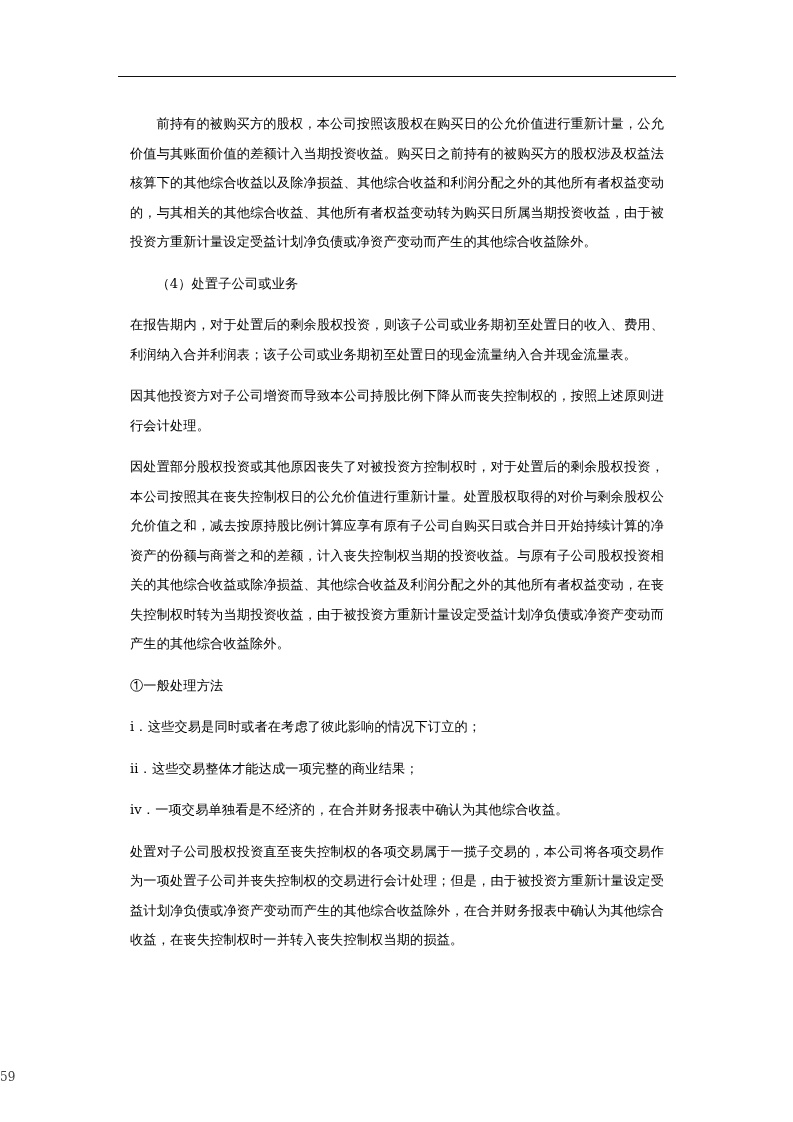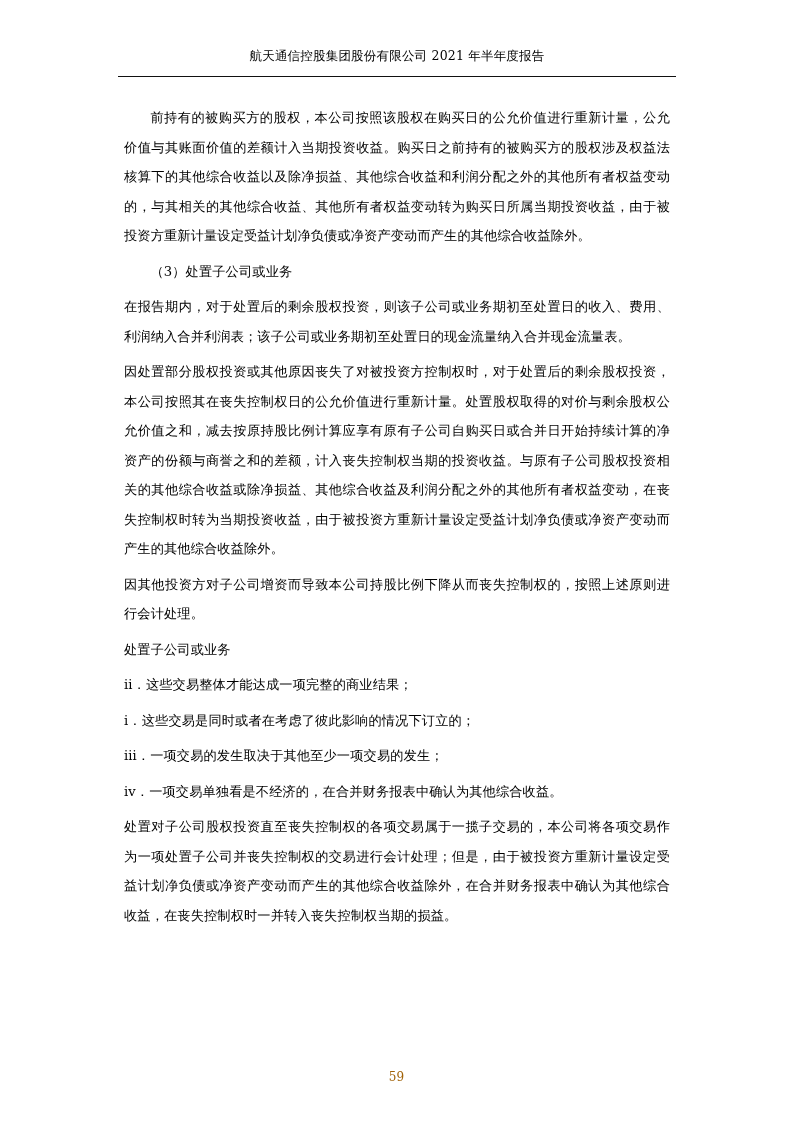--- a/index.html
+++ b/index.html
@@ -42,53 +42,50 @@
     top: 97px;
     left: 118px;
     width: 558px;
   }
   .para {
     font-size: 13.2px;
     line-height: 29.5px;
     color: #000;
     text-align: justify;
     text-justify: inter-ideograph;
-    margin: 6px;
+    margin: 12px;
     letter-spacing: 0.15px;
   }
   .indent {
     text-indent: 2em;
   }
   .footer {
     position: absolute;
     top: 1070px;
     left: 0;
     width: 793px;
-    text-align: center;
     font-size: 12px;
-    color: #a16207;
+    color: #404040;
   }
 </style>
 </head>
 <body>
 
 <div class="page">
 
-  <div class="header">航天通信控股集团股份有限公司 2021 年半年度报告</div>
   <div class="header-rule"></div>
 
   <div class="content">
     <p class="para indent">前持有的被购买方的股权，本公司按照该股权在购买日的公允价值进行重新计量，公允价值与其账面价值的差额计入当期投资收益。购买日之前持有的被购买方的股权涉及权益法核算下的其他综合收益以及除净损益、其他综合收益和利润分配之外的其他所有者权益变动的，与其相关的其他综合收益、其他所有者权益变动转为购买日所属当期投资收益，由于被投资方重新计量设定受益计划净负债或净资产变动而产生的其他综合收益除外。</p>
-    <p class="para indent">（3）处置子公司或业务</p>
+    <p class="para indent">（4）处置子公司或业务</p>
     <p class="para">在报告期内，对于处置后的剩余股权投资，则该子公司或业务期初至处置日的收入、费用、利润纳入合并利润表；该子公司或业务期初至处置日的现金流量纳入合并现金流量表。</p>
+    <p class="para">因其他投资方对子公司增资而导致本公司持股比例下降从而丧失控制权的，按照上述原则进行会计处理。</p>
     <p class="para">因处置部分股权投资或其他原因丧失了对被投资方控制权时，对于处置后的剩余股权投资，本公司按照其在丧失控制权日的公允价值进行重新计量。处置股权取得的对价与剩余股权公允价值之和，减去按原持股比例计算应享有原有子公司自购买日或合并日开始持续计算的净资产的份额与商誉之和的差额，计入丧失控制权当期的投资收益。与原有子公司股权投资相关的其他综合收益或除净损益、其他综合收益及利润分配之外的其他所有者权益变动，在丧失控制权时转为当期投资收益，由于被投资方重新计量设定受益计划净负债或净资产变动而产生的其他综合收益除外。</p>
-    <p class="para">因其他投资方对子公司增资而导致本公司持股比例下降从而丧失控制权的，按照上述原则进行会计处理。</p>
-    <p class="para">处置子公司或业务</p>
+    <p class="para">①一般处理方法</p>
+    <p class="para">ⅰ．这些交易是同时或者在考虑了彼此影响的情况下订立的；</p>
     <p class="para">ⅱ．这些交易整体才能达成一项完整的商业结果；</p>
-    <p class="para">ⅰ．这些交易是同时或者在考虑了彼此影响的情况下订立的；</p>
-    <p class="para">ⅲ．一项交易的发生取决于其他至少一项交易的发生；</p>
     <p class="para">ⅳ．一项交易单独看是不经济的，在合并财务报表中确认为其他综合收益。</p>
     <p class="para">处置对子公司股权投资直至丧失控制权的各项交易属于一揽子交易的，本公司将各项交易作为一项处置子公司并丧失控制权的交易进行会计处理；但是，由于被投资方重新计量设定受益计划净负债或净资产变动而产生的其他综合收益除外，在合并财务报表中确认为其他综合收益，在丧失控制权时一并转入丧失控制权当期的损益。</p>
   </div>
 
   <div class="footer">59</div>
 
 </div>
 
 </body></html>

